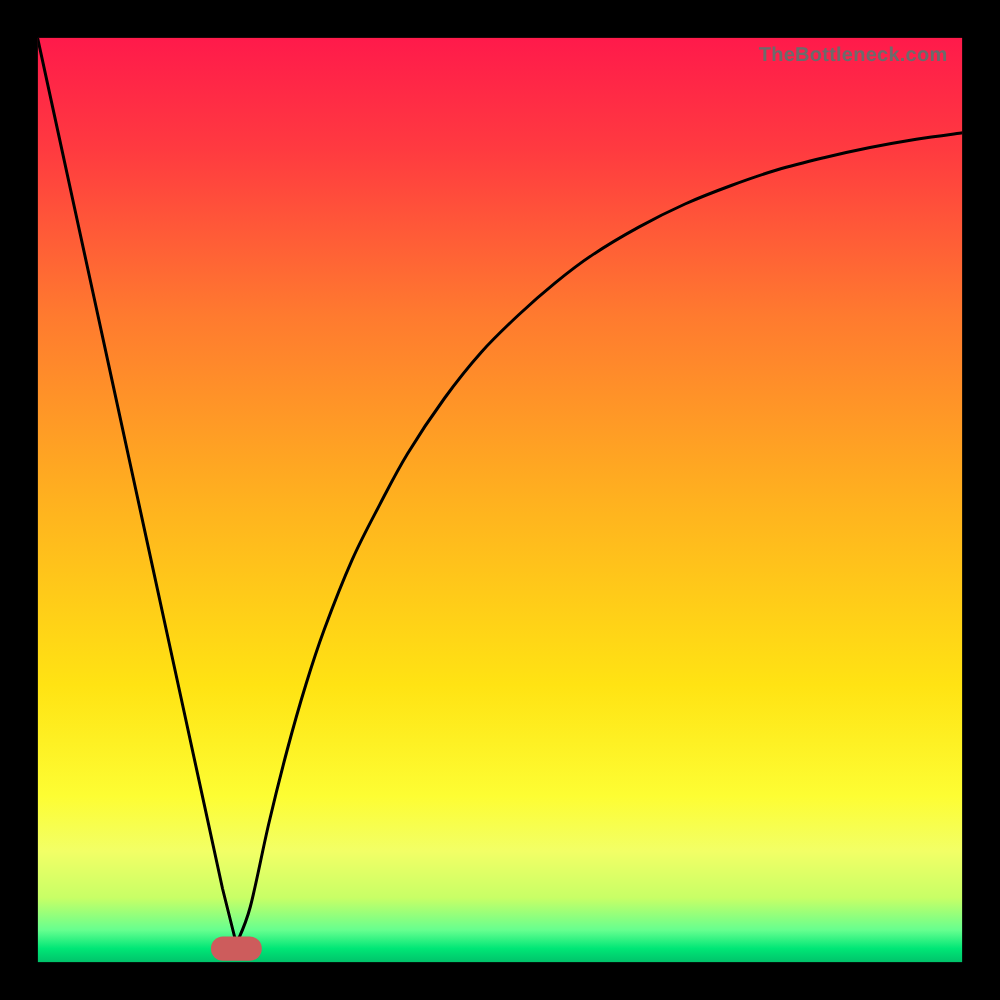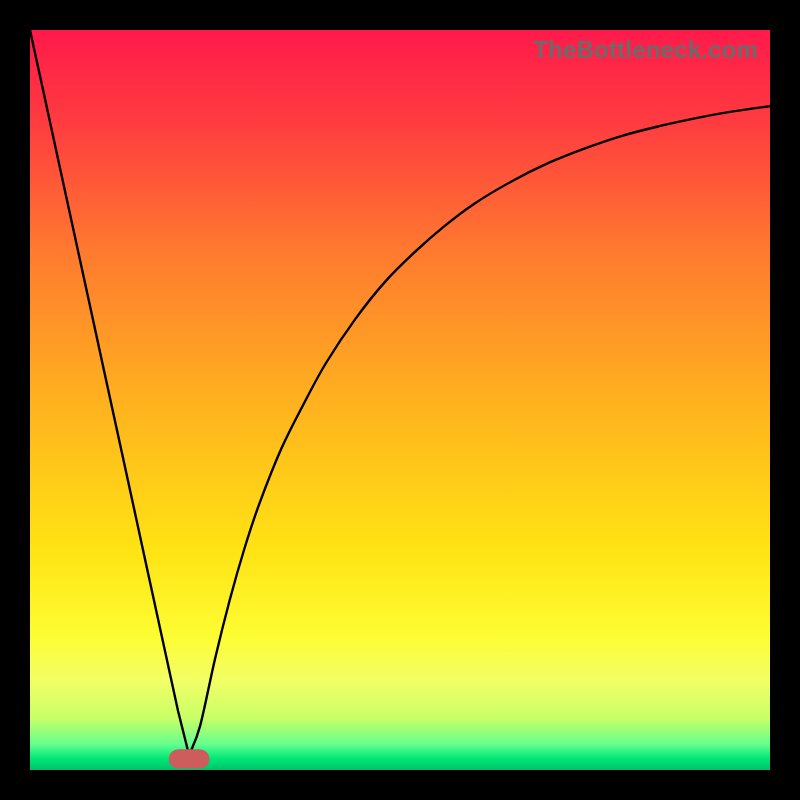--- a/index.html
+++ b/index.html
@@ -22,21 +22,21 @@
     left: 30px;
     top: 30px;
     width: 740px;
     height: 740px;
     overflow: hidden;
   }
   .watermark {
     position: absolute;
     top: 6px;
     right: 12px;
-    font-size: 24px;
+    font-size: 16px;
     font-weight: 600;
     color: #6b6b6b;
     letter-spacing: 0.2px;
     user-select: none;
   }
   svg {
     display: block;
   }
 </style>
 </head>

